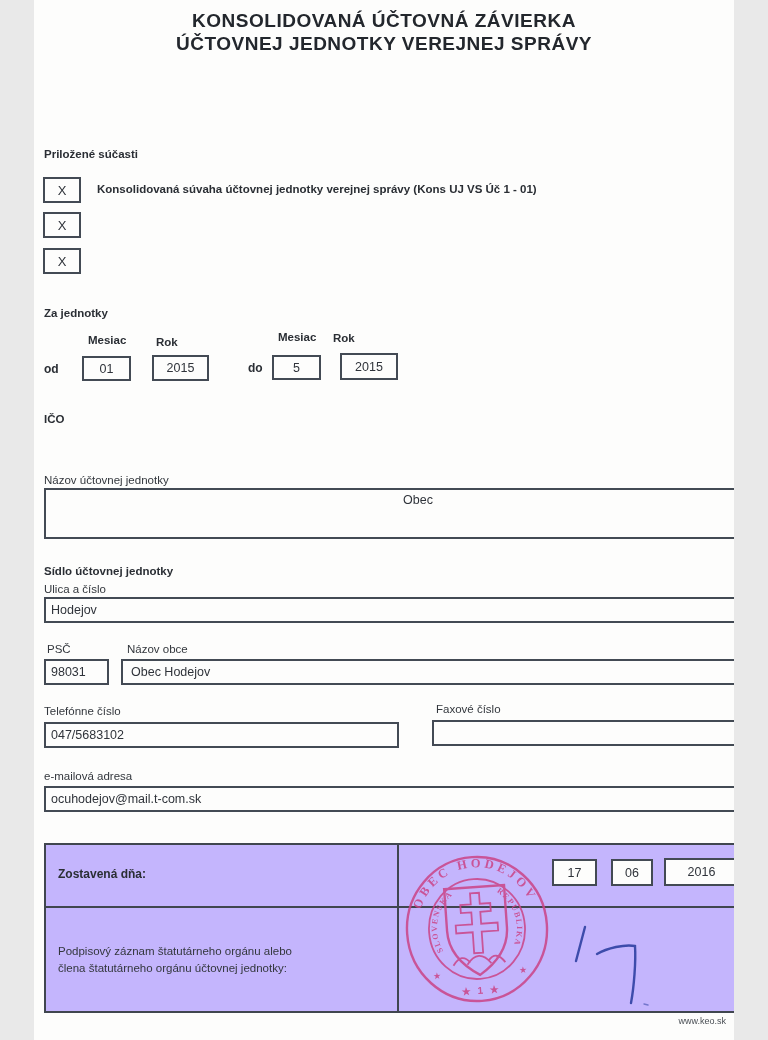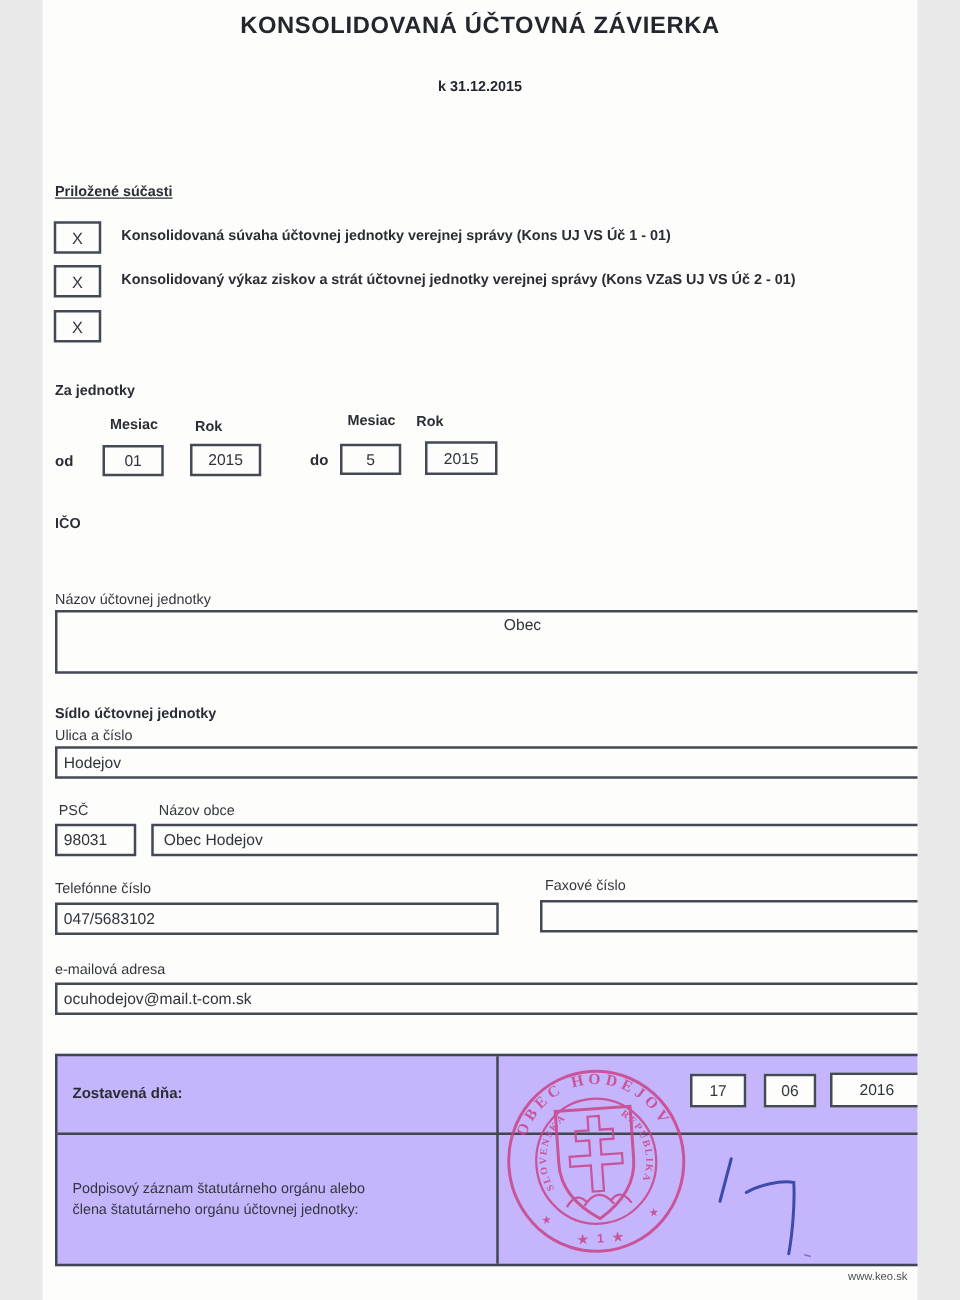--- a/index.html
+++ b/index.html
@@ -39,29 +39,28 @@
   .h-div { position:absolute; left:0; right:0; top:61px; height:2px; background:#40464f; }
   .overlay { position:absolute; left:348px; top:0; width:398px; height:166px; pointer-events:none; }
   .website { font-size:9px; color:#4a4f55; }
 </style>
 </head>
 <body>
 
 <div class="page">
 
   <div class="abs title" style="top:10px;">KONSOLIDOVANÁ ÚČTOVNÁ ZÁVIERKA</div>
-  <div class="abs asof" style="top:64px;">k 31.12.2015</div>
+  <div class="abs title" style="top:33px;">ÚČTOVNEJ JEDNOTKY VEREJNEJ SPRÁVY</div>
 
-  <div class="abs lbl-b" style="left:10px; top:148px;text-decoration:underline;">Priložené súčasti</div>
+  <div class="abs lbl-b" style="left:10px; top:148px;">Priložené súčasti</div>
 
   <div class="checkbox" style="left:9px; top:177px;">X</div>
   <div class="abs lbl-b" style="left:63px; top:183px;">Konsolidovaná súvaha účtovnej jednotky verejnej správy (Kons UJ VS Úč 1 - 01)</div>
 
   <div class="checkbox" style="left:9px; top:212px;">X</div>
-  <div class="abs lbl-b" style="left:63px; top:218px;">Konsolidovaný výkaz ziskov a strát účtovnej jednotky verejnej správy (Kons VZaS UJ VS Úč 2 - 01)</div>
 
   <div class="checkbox" style="left:9px; top:248px;">X</div>
 
   <div class="abs lbl-b" style="left:10px; top:307px;">Za jednotky</div>
 
   <div class="abs lbl-b" style="left:54px; top:334px;">Mesiac</div>
   <div class="abs lbl-b" style="left:122px; top:336px;">Rok</div>
   <div class="abs lbl-b" style="left:244px; top:331px;">Mesiac</div>
   <div class="abs lbl-b" style="left:299px; top:332px;">Rok</div>
 

